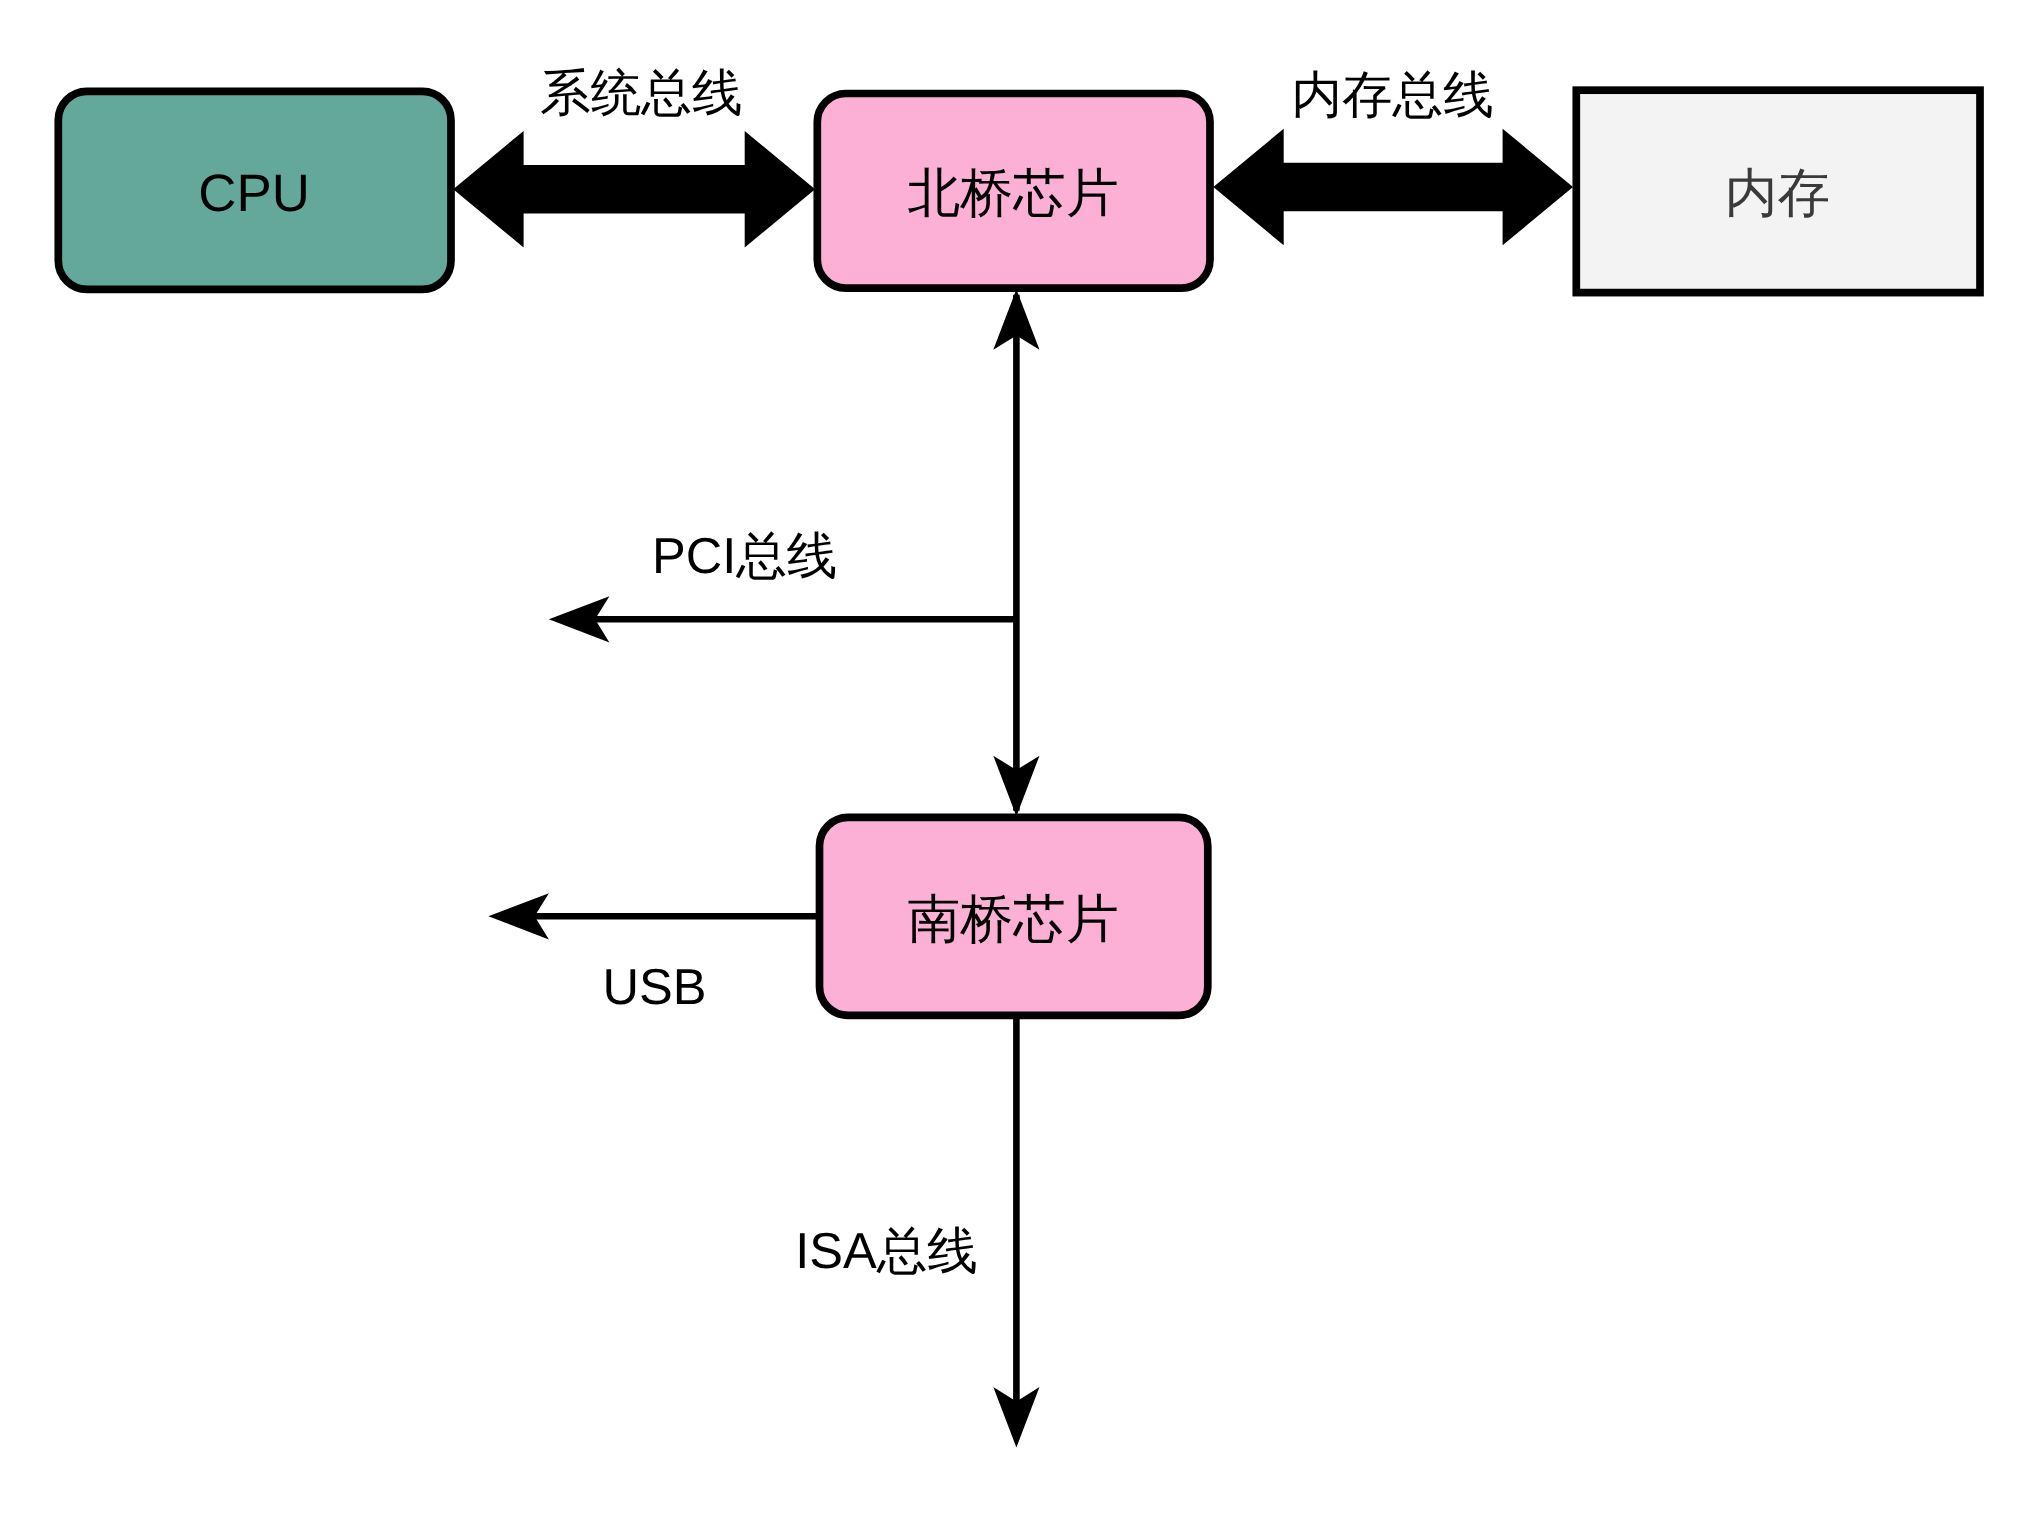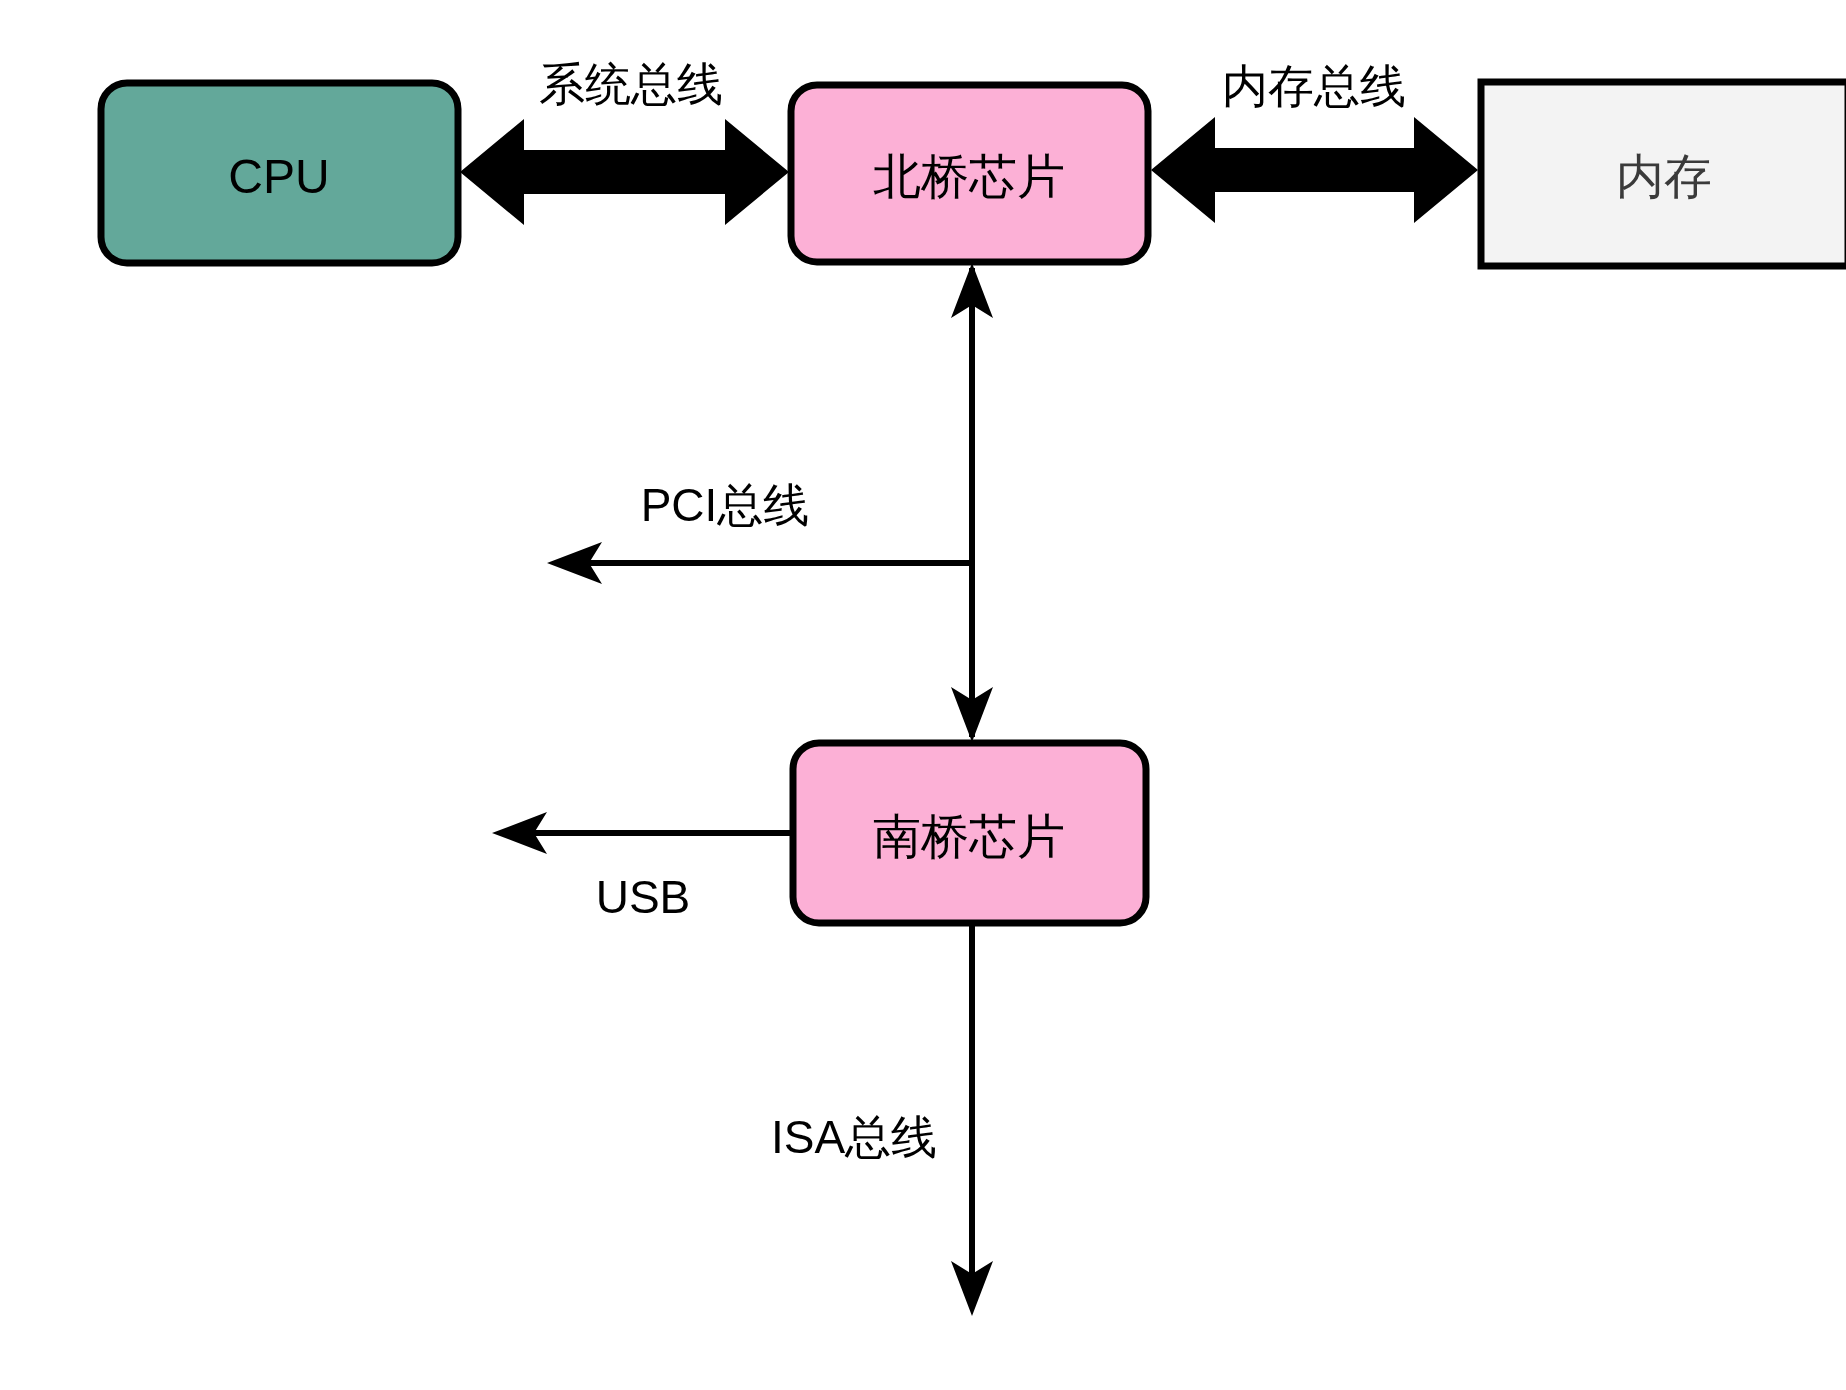--- a/index.html
+++ b/index.html
@@ -9,21 +9,20 @@
   }
   body {
     width: 1846px;
     height: 1390px;
     position: relative;
     font-family: "Liberation Sans", "DejaVu Sans", sans-serif;
   }
   .canvas {
     position: absolute;
     inset: 0;
-    margin-left: 48px;
   }
   svg {
     display: block;
     width: 1846px;
     height: 1390px;
   }
   .node-box {
     stroke-width: 7;
   }
   .thin-line {

